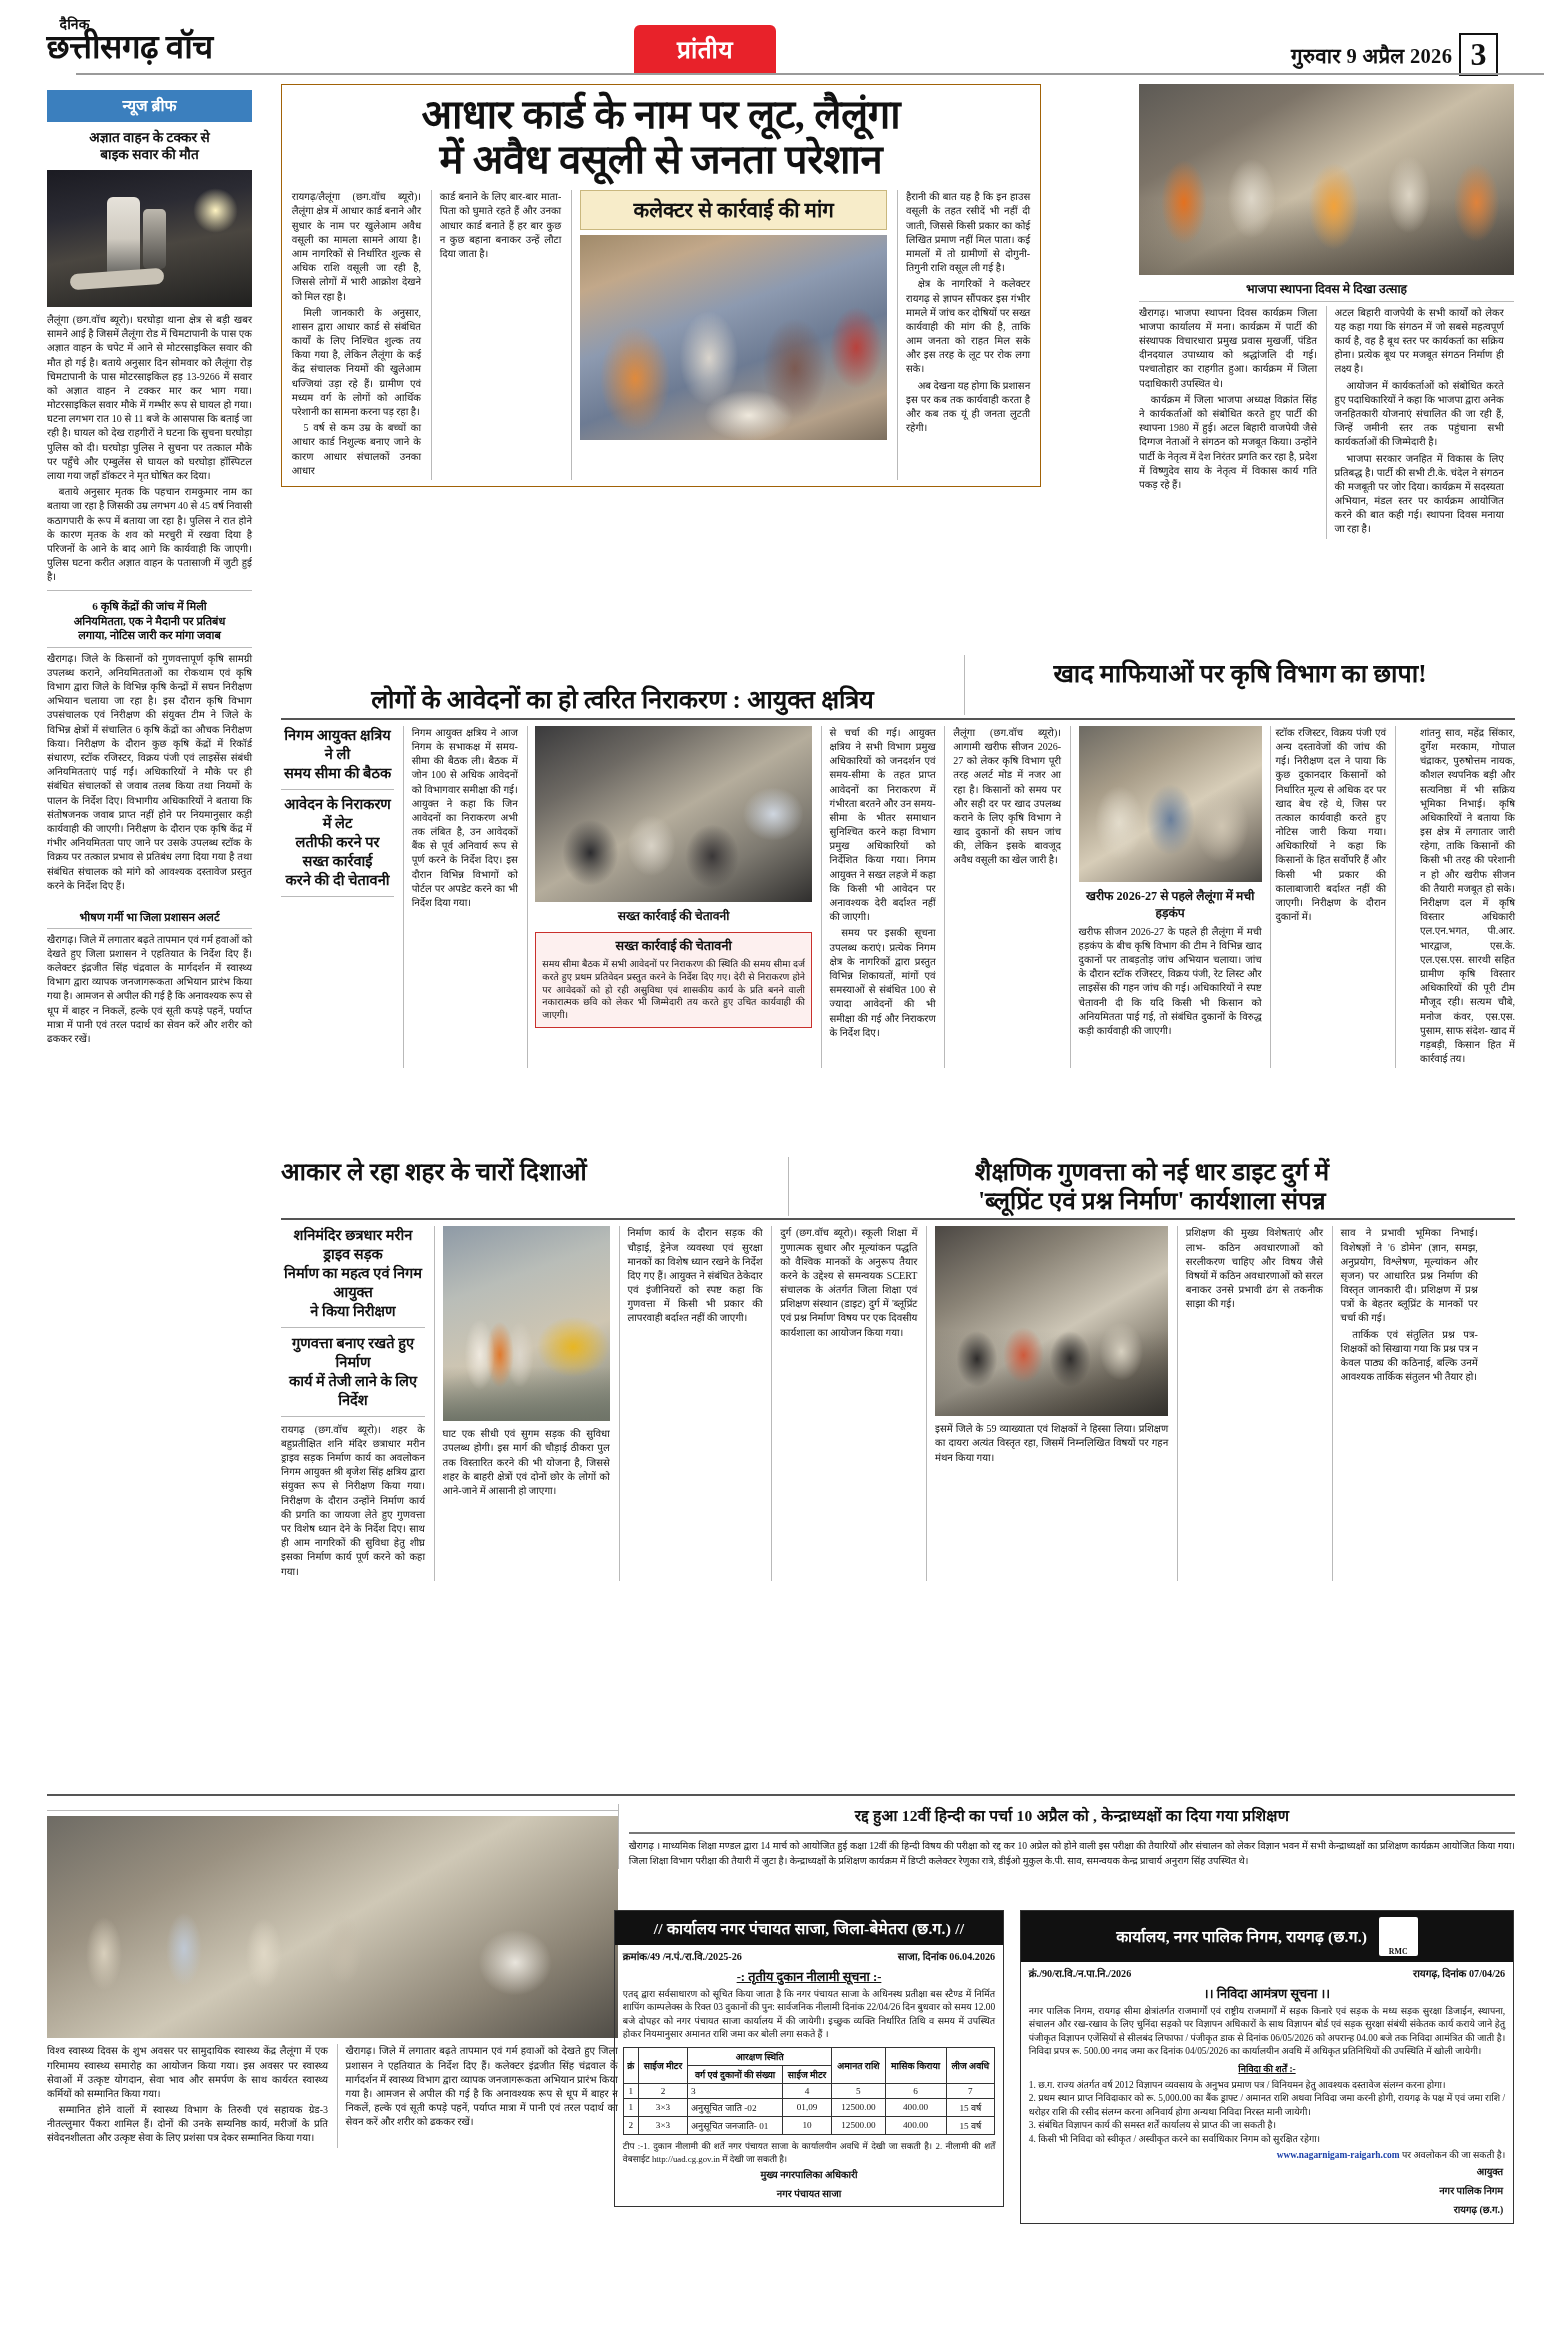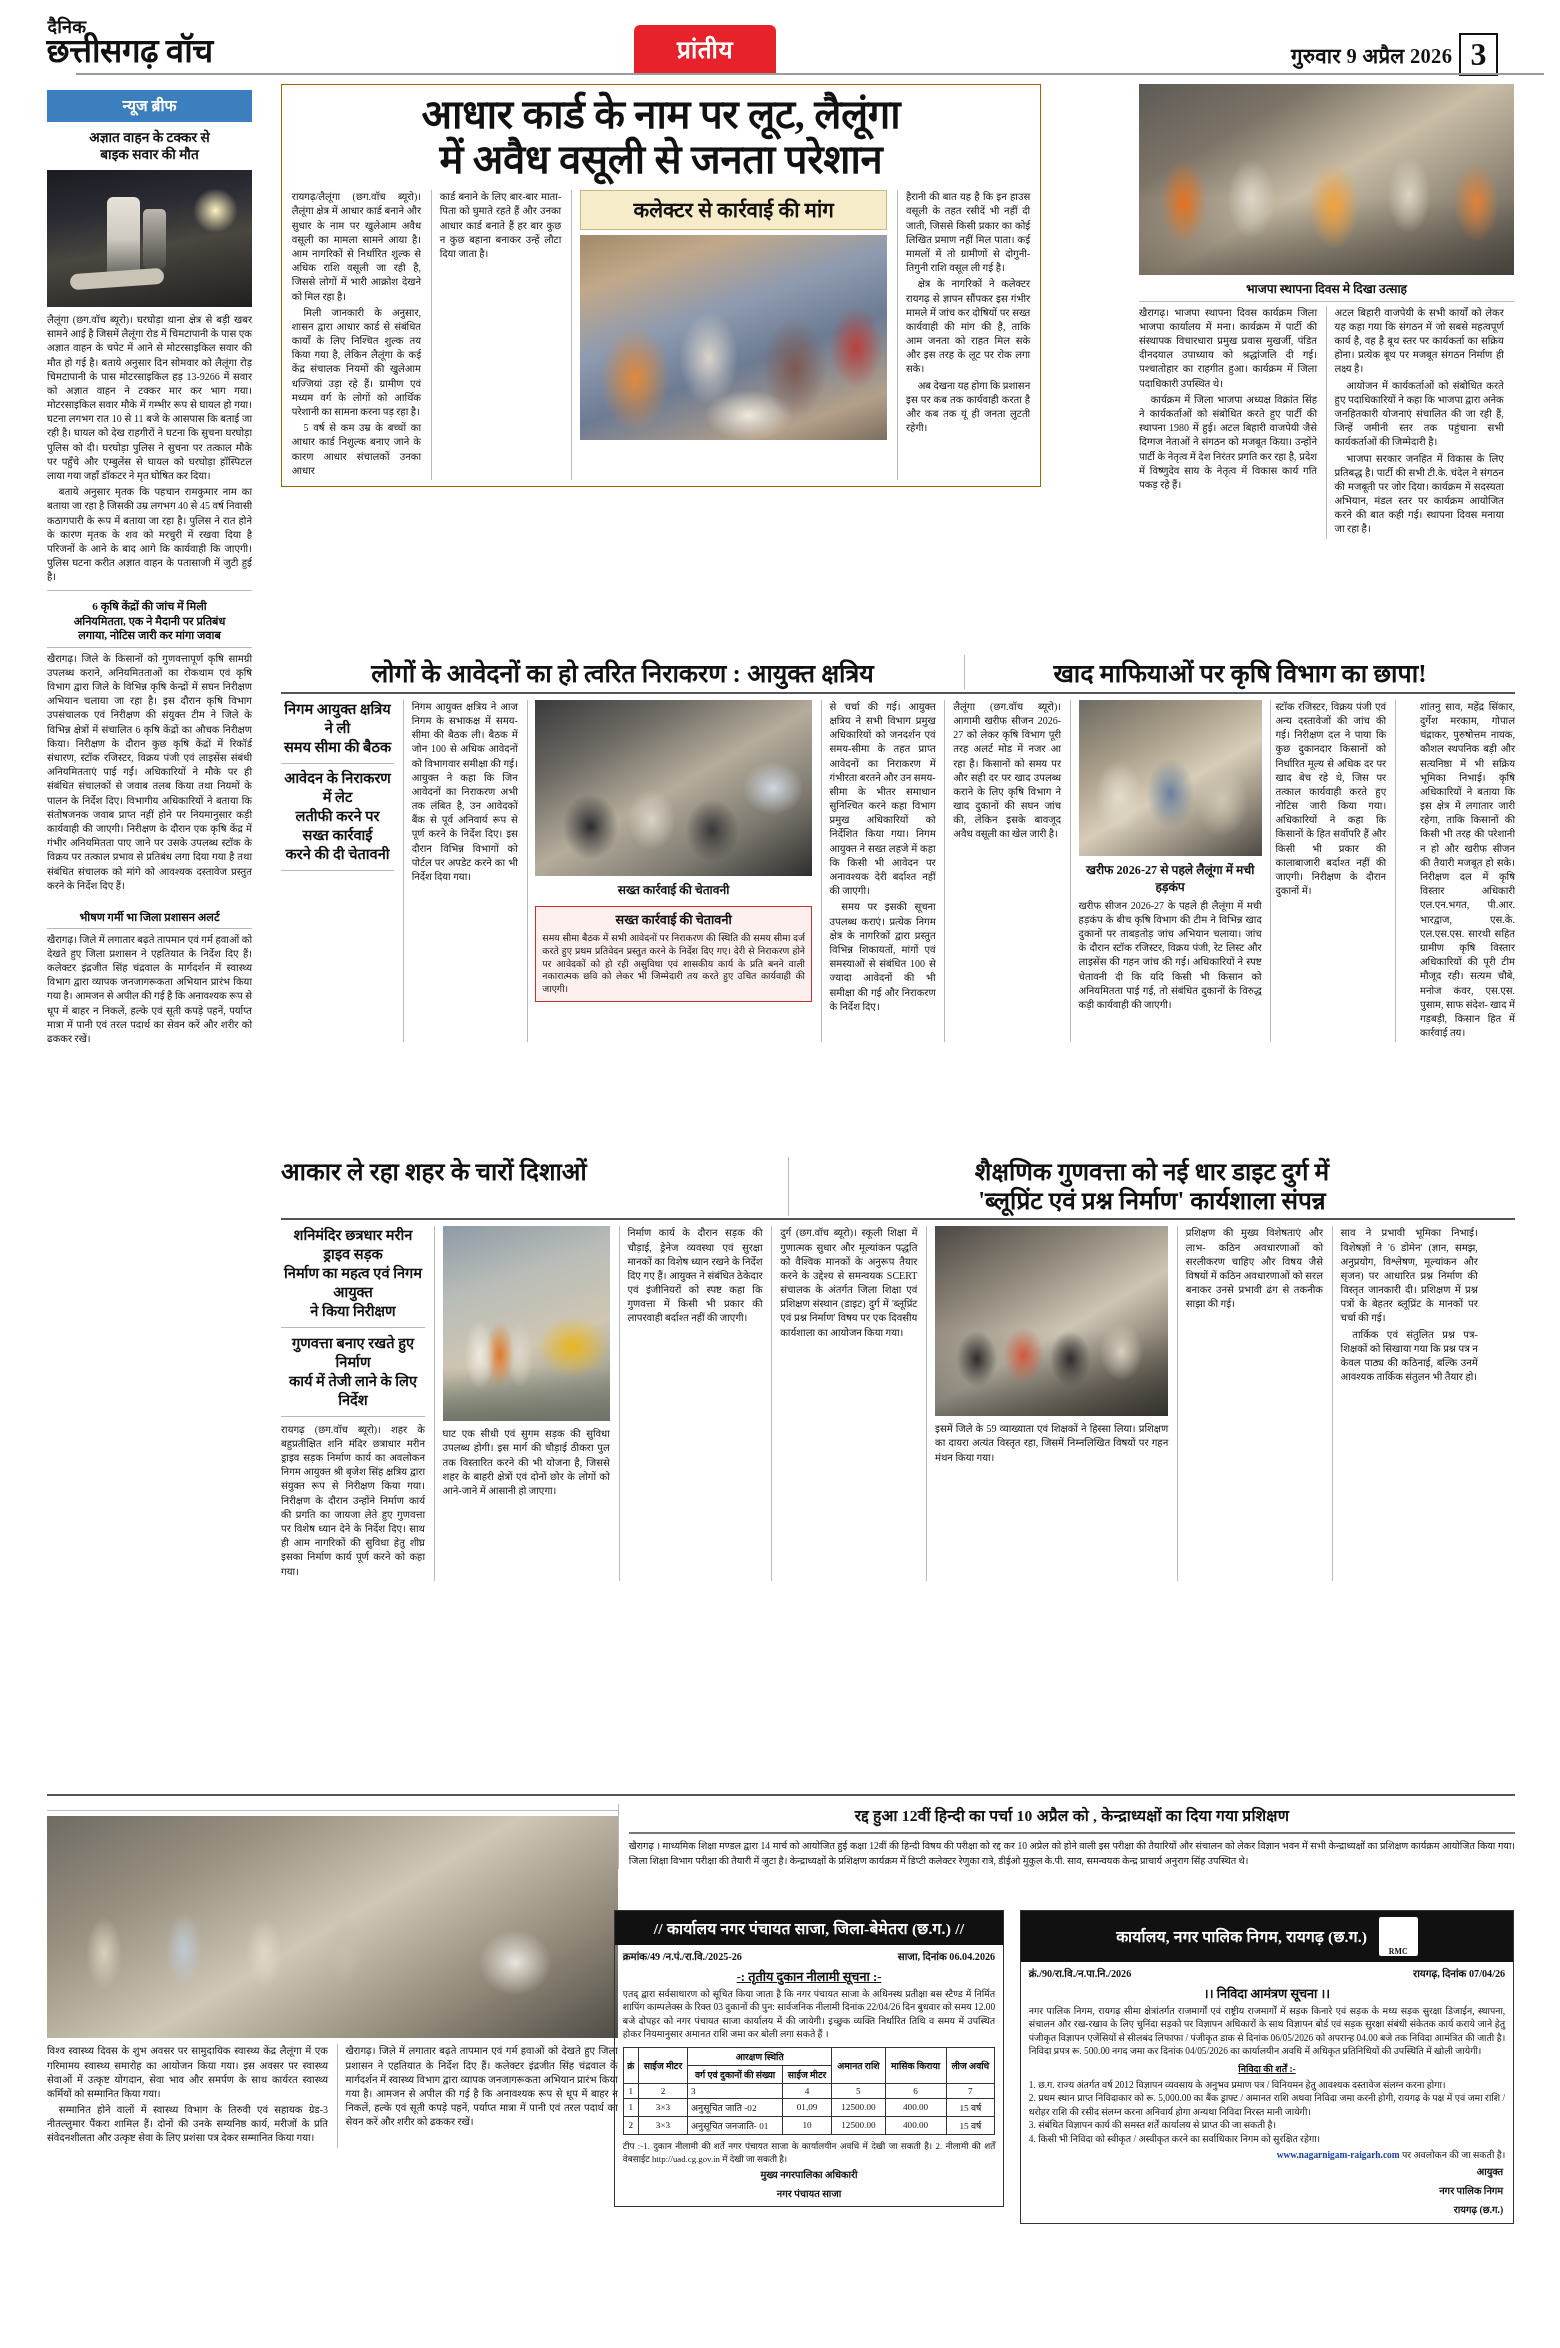--- a/index.html
+++ b/index.html
@@ -7,21 +7,21 @@
     width: 1560px; height: 2348px;
     background: #ffffff;
     font-family: "Liberation Serif", "DejaVu Serif", serif;
     color: #111;
   }
   .page { position: relative; width: 1560px; height: 2348px; padding: 17.6px 29px 9.8px 29px; }
 
   
   .masthead { display: flex; align-items: flex-start; height: 60px; position: relative; }
   .logo-wrap { width: 254px; padding-left: 17.6px; }
-  .logo-small { font-size: 18px; font-weight: 700; letter-spacing: 0.2px; line-height: 1; margin-left: 1px; }
+  .logo-small { font-size: 14px; font-weight: 700; letter-spacing: 0.2px; line-height: 1; margin-left: 13px; }
   .logo-main { font-size: 33px; font-weight: 700; line-height: .95; letter-spacing: -0.5px; font-family: "Liberation Serif", serif; }
   .section-pill {
     position: absolute; left: 605px; top: 7.8px;
     background: #e8222a; color: #fff; font-weight: 700; font-size: 24.4px;
     padding: 6.8px 43px 8.8px 43px; border-radius: 5.9px 5.9px 0 0;
     letter-spacing: 0.5px;
   }
   .date-wrap { position: absolute; right: 33px; top: 15.6px; display: flex; align-items: center; gap: 6.8px; }
   .date-text { font-size: 20.5px; font-weight: 700; letter-spacing: 0.3px; }
   .page-num { font-size: 32px; font-weight: 700; border: 2px solid #111; width: 39px; height: 43px; text-align: center; line-height: 39px; }
@@ -86,21 +86,21 @@
   .cap { text-align: center; font-weight: 700; font-size: 12.2px; padding: 4.9px 0 3.9px; }
 
   
   .right-top { position: absolute; left: 1139px; top: 84px; width: 375px; }
   .rt-cols { display:flex; gap: 8.8px; margin-top: 3.9px; }
   .rt-col { width: 178px; }
 
   
   .band2 { position: absolute; left: 281px; top: 655px; width: 1234px; }
   .band2-heads { display:flex; }
-  .h2-left { width: 683px; font-weight: 700; font-size: 25px; text-align:center; }
+  .h2-left { width: 683px; font-weight: 700; font-size: 25px; text-align:center;margin-top:26px; }
   .h2-right { width: 551px; font-weight: 700; font-size: 25px; text-align:center; }
   .band2-rule { height: 2px; background:#555; margin: 2.9px 0 5.9px; }
   .band2-body { display:flex; gap: 8.8px; }
   .b2c { width: 144px; }
   .b2-mid { width: 361px; }
   .b2-deck { text-align:center; font-weight:700; font-size: 14.6px; line-height:1.3; margin-bottom:5.9px; }
   .photo-meeting { width:100%; height: 176px; background:
       linear-gradient(150deg,#3a3a3c 0%,#6e6a64 25%,#b5ad9c 50%,#7d7970 75%,#2f2e2d 100%); position:relative; overflow:hidden;}
   .photo-meeting:after{content:'';position:absolute;inset:0;background:
       radial-gradient(ellipse 45px 53px at 20% 72%, #2b2b2e 0%, transparent 62%),

